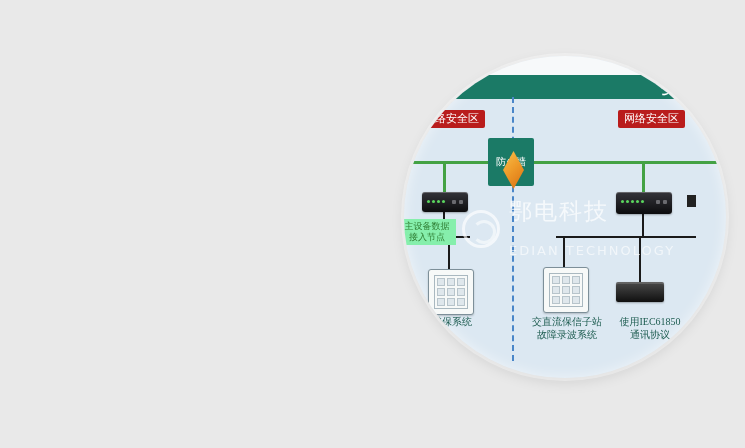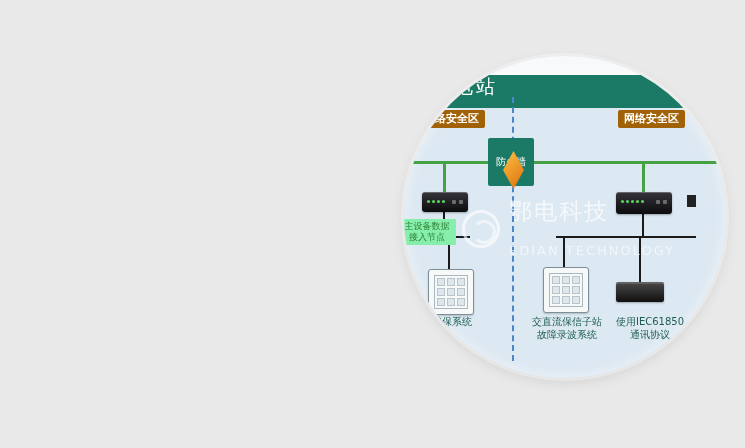--- a/index.html
+++ b/index.html
@@ -8,27 +8,27 @@
     overflow:hidden;font-family:"DejaVu Sans",sans-serif;
   }
   .circle{
     position:absolute;left:404px;top:56px;width:322px;height:322px;
     border-radius:50%;background:#dce8f2;overflow:hidden;
     box-shadow:0 0 0 3px rgba(255,255,255,0.35),0 4px 14px rgba(0,0,0,0.10),
                inset 0 0 14px rgba(255,255,255,0.55);
   }
   .top-cap{position:absolute;top:0;left:0;right:0;height:19px;background:#f7f9fa;}
   .header-bar{
-    position:absolute;top:19px;left:0;right:0;height:33px;background:#1b7a66;
-    color:#fff;font-size:19px;line-height:22px;text-align:left;
+    position:absolute;top:19px;left:0;right:0;height:24px;background:#1b7a66;
+    color:#fff;font-size:19px;line-height:22px;text-align:right;
     letter-spacing:3px;text-indent:28px;
   }
   .zone{
-    position:absolute;background:#a16207;color:#fff;font-size:11px;
-    line-height:18px;padding:0 6px;white-space:nowrap;border-radius:2px;font-weight:bold;
+    position:absolute;background:#b91c1c;color:#fff;font-size:11px;
+    line-height:18px;padding:0 6px;white-space:nowrap;border-radius:2px;
   }
   .zone.left{left:14px;top:54px;}
   .zone.right{left:214px;top:54px;}
   .fw-label{
     position:absolute;left:84px;top:82px;background:#1b7a66;color:#fff;
     font-size:10px;line-height:16px;padding:16px 8px;white-space:nowrap;border-radius:2px;
   }
   .hline-green{position:absolute;left:0;top:105px;width:322px;height:3px;background:#44a244;}
   .vgreen{position:absolute;width:3px;top:105px;height:33px;background:#44a244;}
   .vgreen.l{left:39px;}
@@ -76,21 +76,21 @@
   }
   .cell{background:#dfe7ec;border:1px solid #b7c4cb;}
   .blackbox{
     position:absolute;left:212px;top:226px;width:48px;height:20px;border-radius:2px;
     background:linear-gradient(180deg,#4a4a4a,#101010);
     box-shadow:inset 0 2px 0 rgba(255,255,255,0.15),0 1px 2px rgba(0,0,0,0.3);
   }
   .caption{position:absolute;color:#1d5c50;font-size:10px;line-height:13px;text-align:center;white-space:nowrap;}
   .cap-left{left:24px;top:259px;width:48px;}
   .cap-mid{left:124px;top:259px;width:78px;}
-  .cap-right{left:203px;top:259px;width:86px;}
+  .cap-right{left:203px;top:259px;width:86px;font-family:Liberation Serif, serif;}
   .partial{position:absolute;left:283px;top:139px;width:9px;height:12px;background:#222;}
   .watermark{
     position:absolute;left:58px;top:143px;display:flex;align-items:center;gap:9px;
     pointer-events:none;z-index:20;
   }
   .wm-logo{
     width:38px;height:38px;border:3px solid rgba(255,255,255,0.65);border-radius:50%;
     position:relative;box-sizing:border-box;
   }
   .wm-logo::after{

